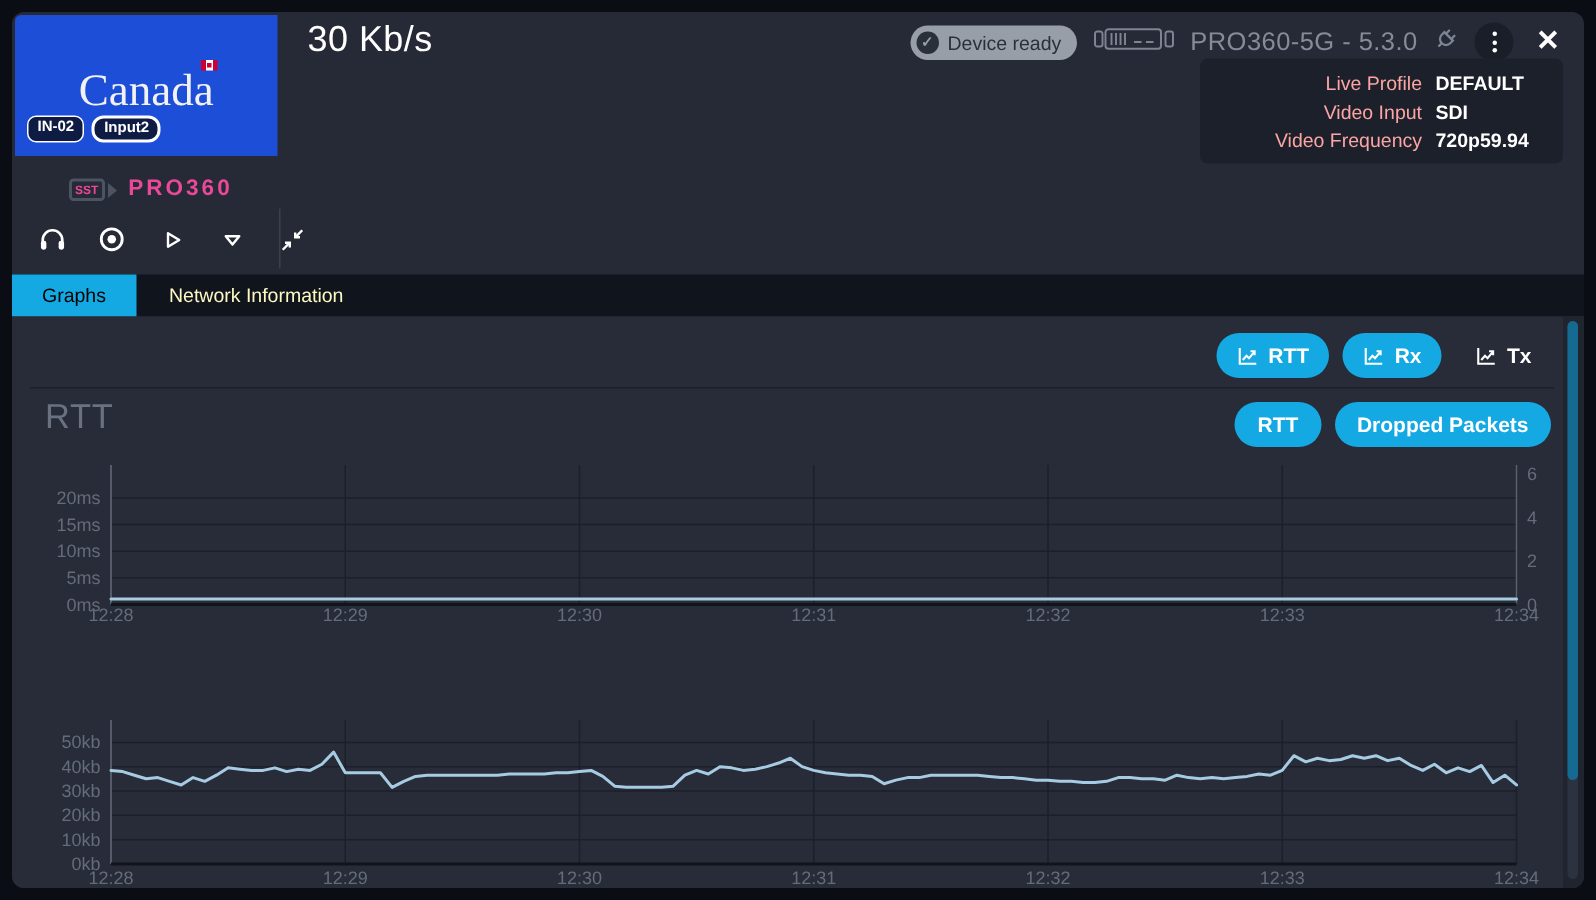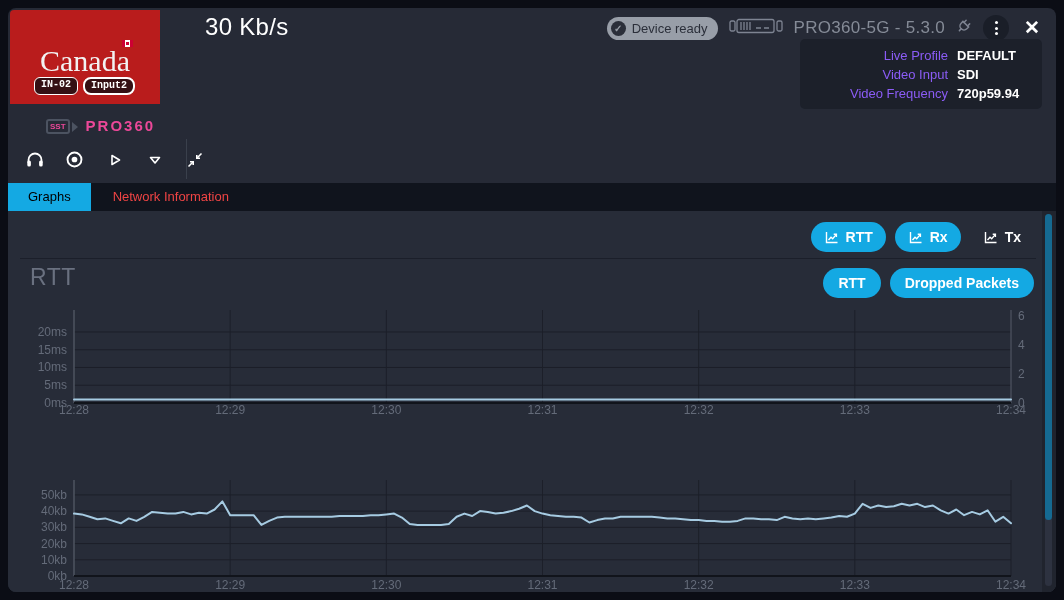--- a/index.html
+++ b/index.html
@@ -1,56 +1,56 @@
 <!DOCTYPE html>
 <html><head>
 <meta charset="utf-8">
 <style>
   * { margin:0; padding:0; box-sizing:border-box; }
   html,body { width:1064px; height:600px; background:#0b0d15; font-family:"Liberation Sans",sans-serif; }
   .stage { position:relative; width:1064px; height:600px; background:#0b0d15; overflow:hidden; }
   .window { position:absolute; left:8px; top:8px; width:1048px; height:584px; background:#262a36; border-radius:8px; overflow:hidden; }
 
   
-  .thumb { position:absolute; left:2px; top:2px; width:150px; height:94px; background:#b91c1c; border-radius:4px 0 0 0; }
+  .thumb { position:absolute; left:2px; top:2px; width:175px; height:94px; background:#1d4ed8; border-radius:4px 0 0 0; }
   .canada { position:absolute; left:50%; top:34px; transform:translateX(-50%); color:#f2f2f2; font-family:"Liberation Serif",serif; font-size:30px; letter-spacing:0px; white-space:nowrap; }
   .flag { position:absolute; right:-3px; top:-4px; width:11px; height:7px; background:linear-gradient(90deg,#c03 0 3px,#fff 3px 8px,#c03 8px); }
   .flag:after { content:""; position:absolute; left:4px; top:2px; width:3px; height:3px; background:#c03; }
-  .badges { position:absolute; left:24px; bottom:9px; display:flex; gap:5px;font-family:Liberation Mono, monospace; }
+  .badges { position:absolute; left:8px; bottom:9px; display:flex; gap:5px; }
   .badge { color:#fff; font-size:10px; font-weight:bold; background:rgba(10,12,18,.75); border:1.5px solid #fff; border-radius:6px; padding:1px 6px; line-height:12px; }
   .badge.b2 { border-width:2px; border-radius:8px; }
 
   .bitrate { position:absolute; left:197px; top:5px; color:#fff; font-size:24px; font-weight:500; letter-spacing:.3px; }
 
   .hdr-right { position:absolute; top:7px; right:12px; display:flex; align-items:center; gap:11px; height:26px; }
   .ready-pill { display:flex; align-items:center; gap:6px; background:#989ea8; color:#2b2f3a; border-radius:12px; height:23px; padding:0 10px 0 4px; font-size:13px; }
   .ready-check { width:15px; height:15px; border-radius:50%; background:#2b2f3a; color:#989ea8; font-size:10px; line-height:15px; text-align:center; font-weight:bold; }
   .devname { color:#858b97; font-size:17px; letter-spacing:.3px; }
   .dots-btn { width:26px; height:26px; border-radius:50%; background:#1a1e28; display:flex; flex-direction:column; align-items:center; justify-content:center; gap:2.5px; cursor:pointer; }
   .dots-btn i { width:3px; height:3px; border-radius:50%; background:#fff; }
   .close-btn { color:#fff; font-size:19px; font-weight:bold; cursor:pointer; line-height:26px; padding:0 4px; }
 
   .info-panel { position:absolute; left:792px; top:31px; width:242px; height:70px; background:#1c202a; border-radius:5px; padding:7px 10px 0 0; font-size:13px; }
   .info-row { display:flex; line-height:19px; }
-  .info-label { flex:0 0 148px; text-align:right; color:#8b5cf6; }
+  .info-label { flex:0 0 148px; text-align:right; color:#fca5a5; }
   .info-value { margin-left:9px; color:#fff; font-weight:bold; }
 
   .device-label { position:absolute; left:38px; top:109px; display:flex; align-items:flex-end; gap:8px; color:#ec4899; font-size:15px; letter-spacing:2px; font-weight:bold; }
   .sst-cam { display:flex; align-items:center; gap:2px; }
   .sst-box { border:2px solid #4c5361; border-radius:3px; font-size:8px; letter-spacing:0; padding:1px 2px; font-weight:bold; }
   .sst-lens { width:0; height:0; border-top:5px solid transparent; border-bottom:5px solid transparent; border-left:6px solid #4c5361; }
 
   .quick-icons { position:absolute; left:13px; top:138px; display:flex; gap:13px; }
   .qicon { width:27px; height:27px; display:flex; align-items:center; justify-content:center; cursor:pointer; }
 
   .divider-v { position:absolute; left:178px; top:131px; width:1px; height:40px; background:#3a404c; }
 
   
   .tabstrip { position:absolute; left:0; top:175px; width:100%; height:28px; background:#10141d; display:flex; }
-  .tab { color:#ef4444; font-size:13px; line-height:28px; padding:0 22px; cursor:pointer; }
+  .tab { color:#fef9c3; font-size:13px; line-height:28px; padding:0 22px; cursor:pointer; }
   .tab.active { background:#14a9e3; color:#000000; padding:0 20px; }
 
   
   .content { position:absolute; left:0; top:203px; width:100%; height:381px; background:#272c38;padding-left:38px; }
   .toggles { position:absolute; top:11px; right:22px; display:flex; align-items:center; gap:9px; }
   .toggle { display:flex; align-items:center; gap:7px; height:30px; border-radius:16px; background:#14a9e3; color:#fff; font-size:14px; font-weight:bold; padding:0 13px; cursor:pointer; }
   .toggle.ghost { background:transparent; }
   .sep { position:absolute; top:47px; left:12px; right:20px; height:1px; background:#1b1f2a; }
 
   .sec-title { position:absolute; left:22px; color:#6a7180; font-size:23px; letter-spacing:.5px; }

